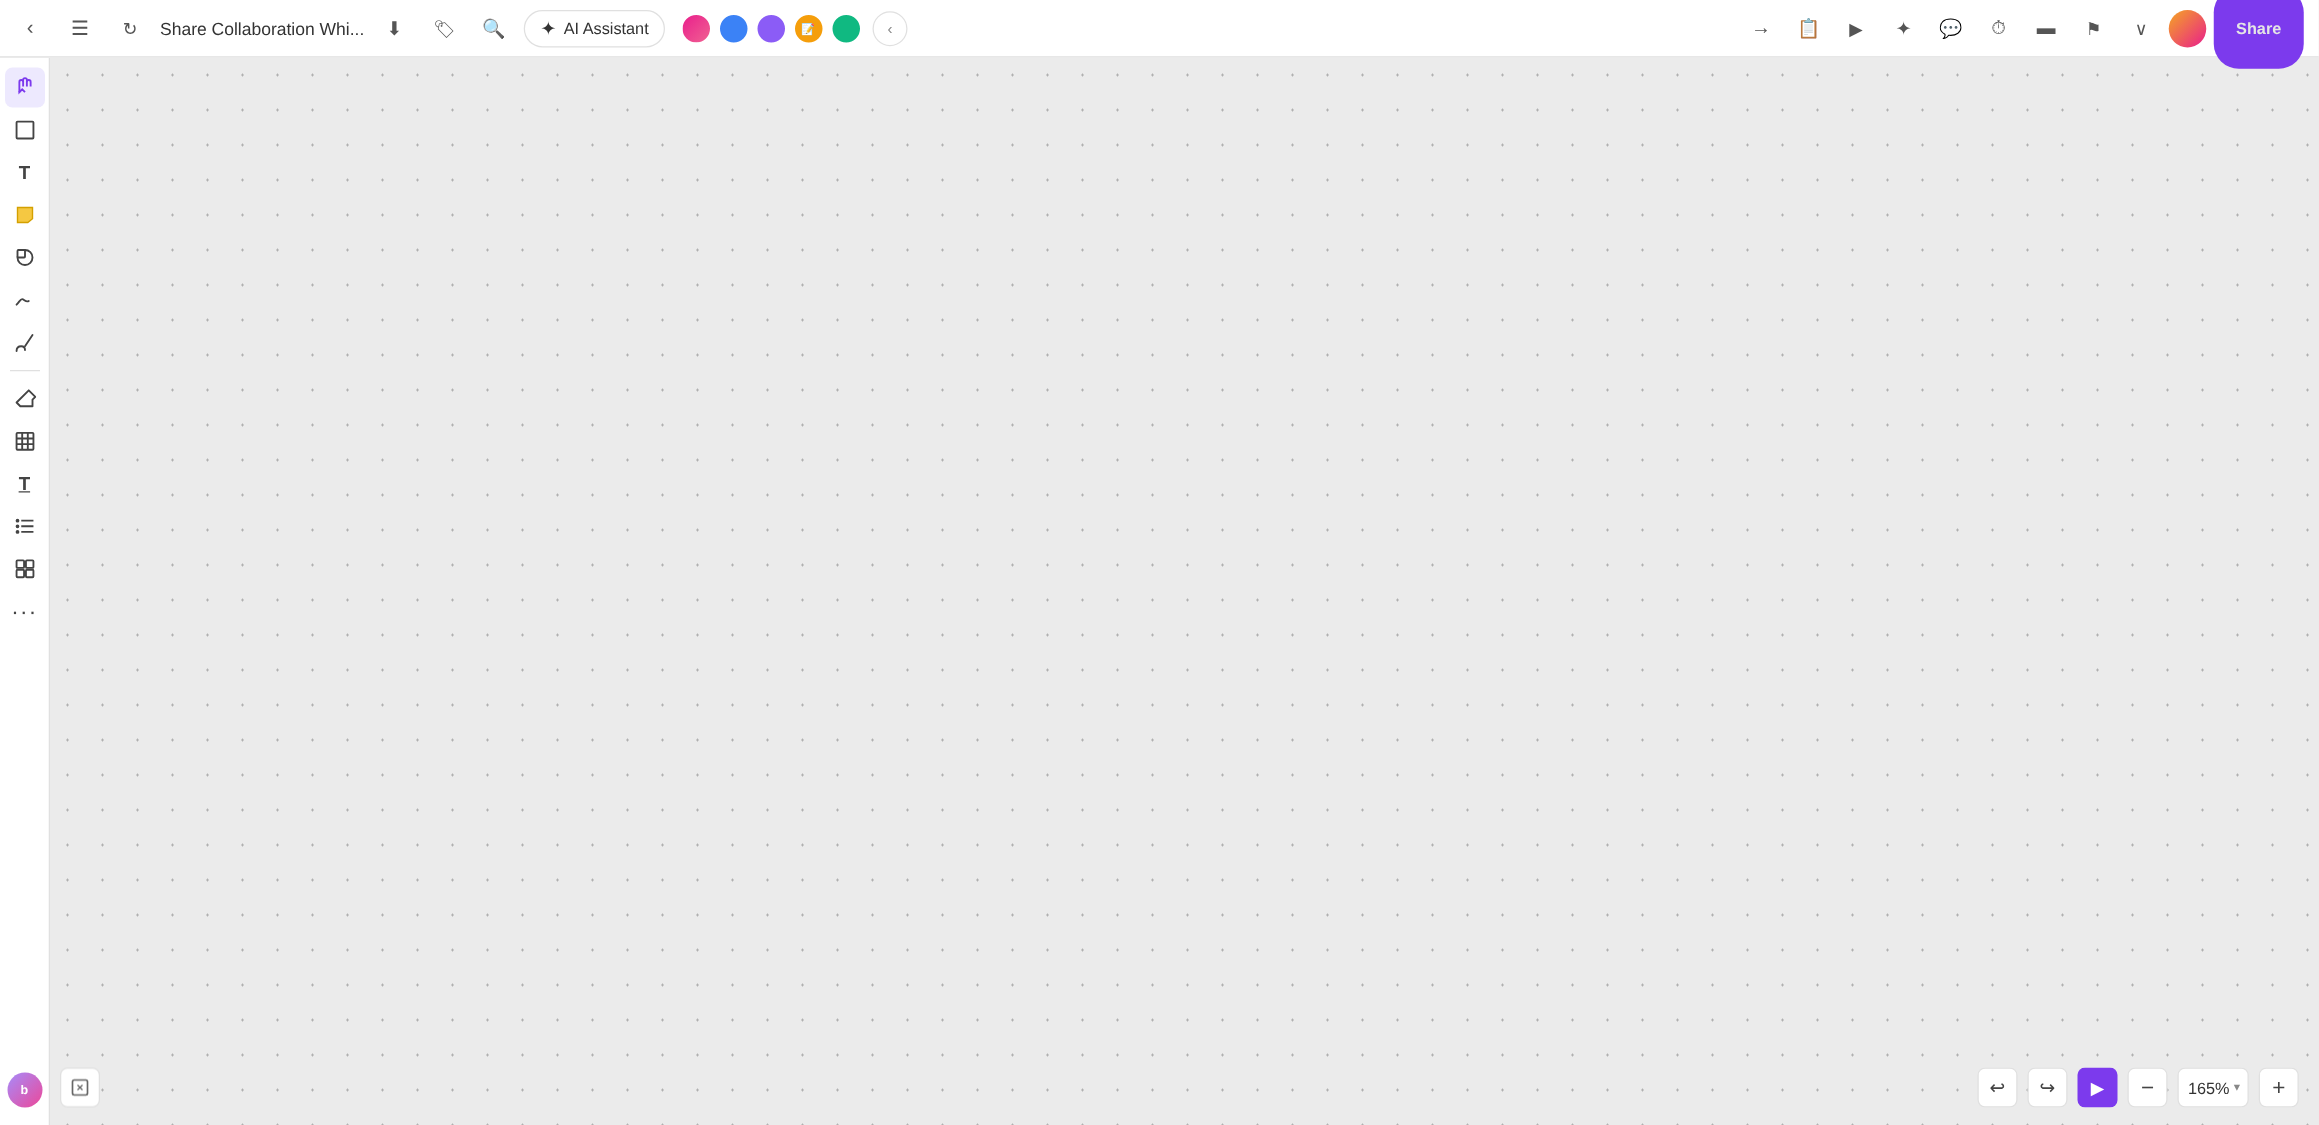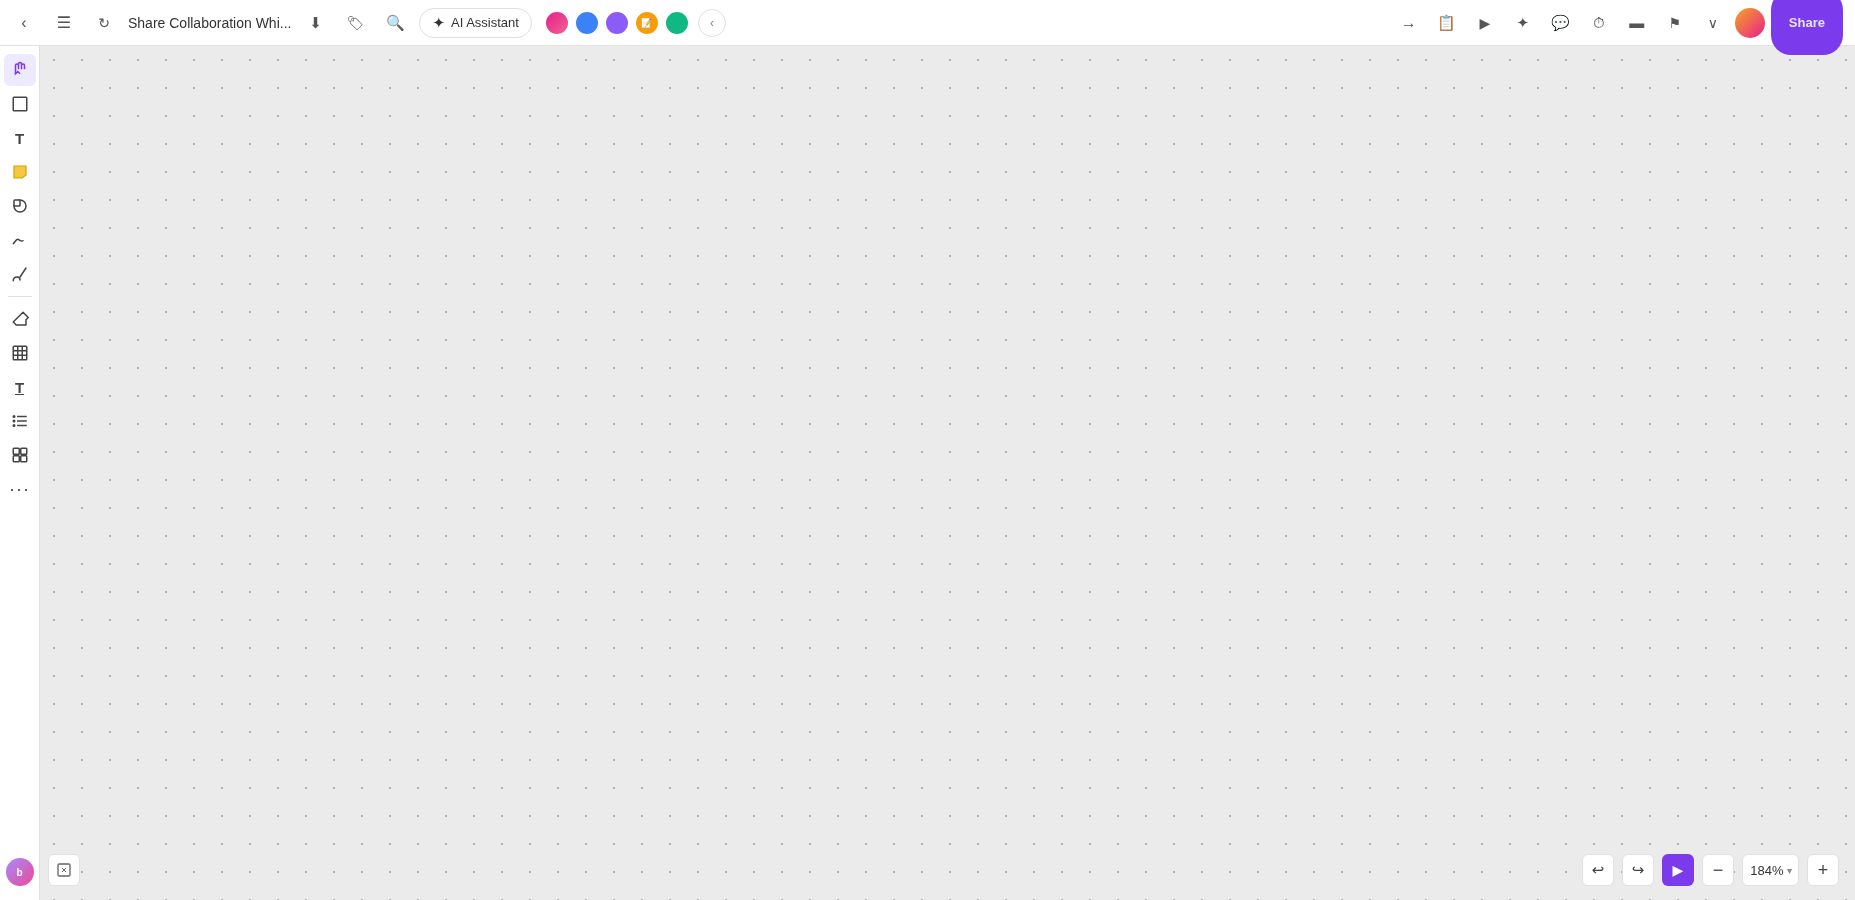--- a/index.html
+++ b/index.html
@@ -276,17 +276,17 @@
     </svg>
   </button>
 </div>
 
 <div id="bottom-controls">
   <button class="bottom-btn" title="Undo" style="font-size:15px;">↩</button>
   <button class="bottom-btn" title="Redo" style="font-size:15px;">↪</button>
   <button class="play-btn" title="Play/Present">▶</button>
   <button class="bottom-btn" title="Zoom Out" style="font-size:18px; font-weight:300;">−</button>
   <div class="zoom-control">
-    <span class="zoom-pct">184%</span>
+    <span class="zoom-pct">165%</span>
     <span class="zoom-chevron">▾</span>
   </div>
   <button class="bottom-btn" title="Zoom In" style="font-size:18px; font-weight:300;">+</button>
 </div>
 
 </body></html>

